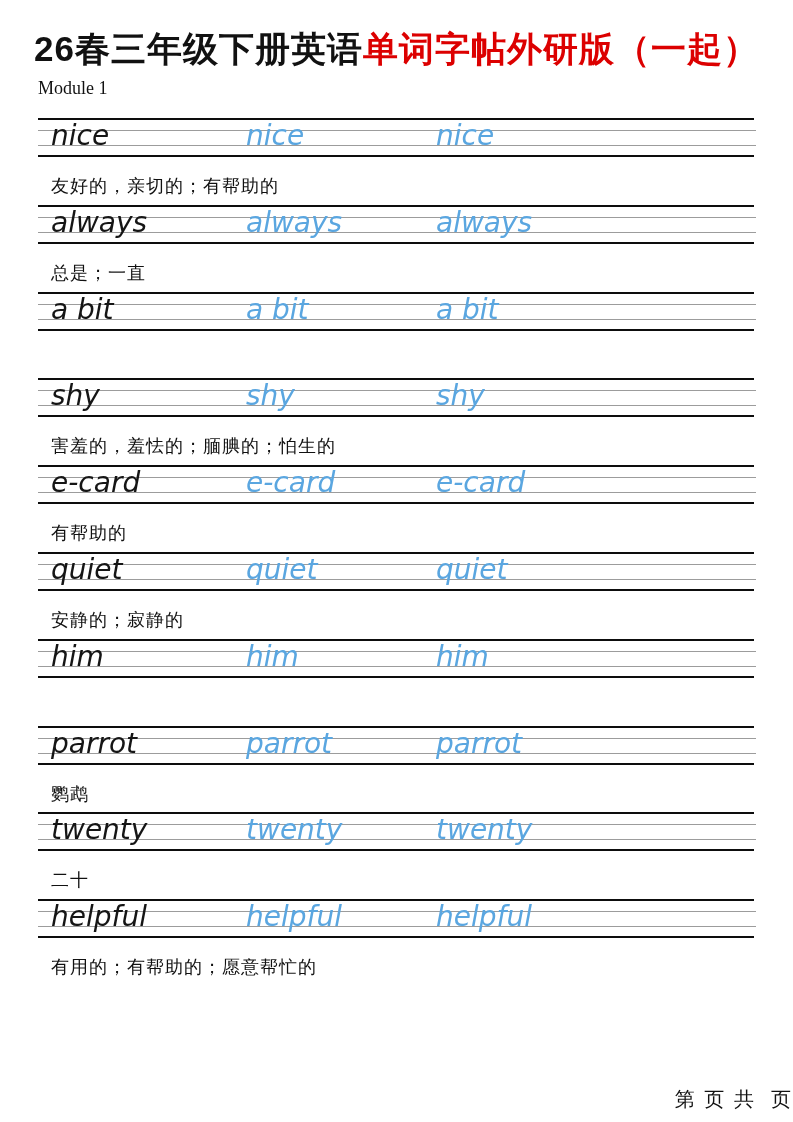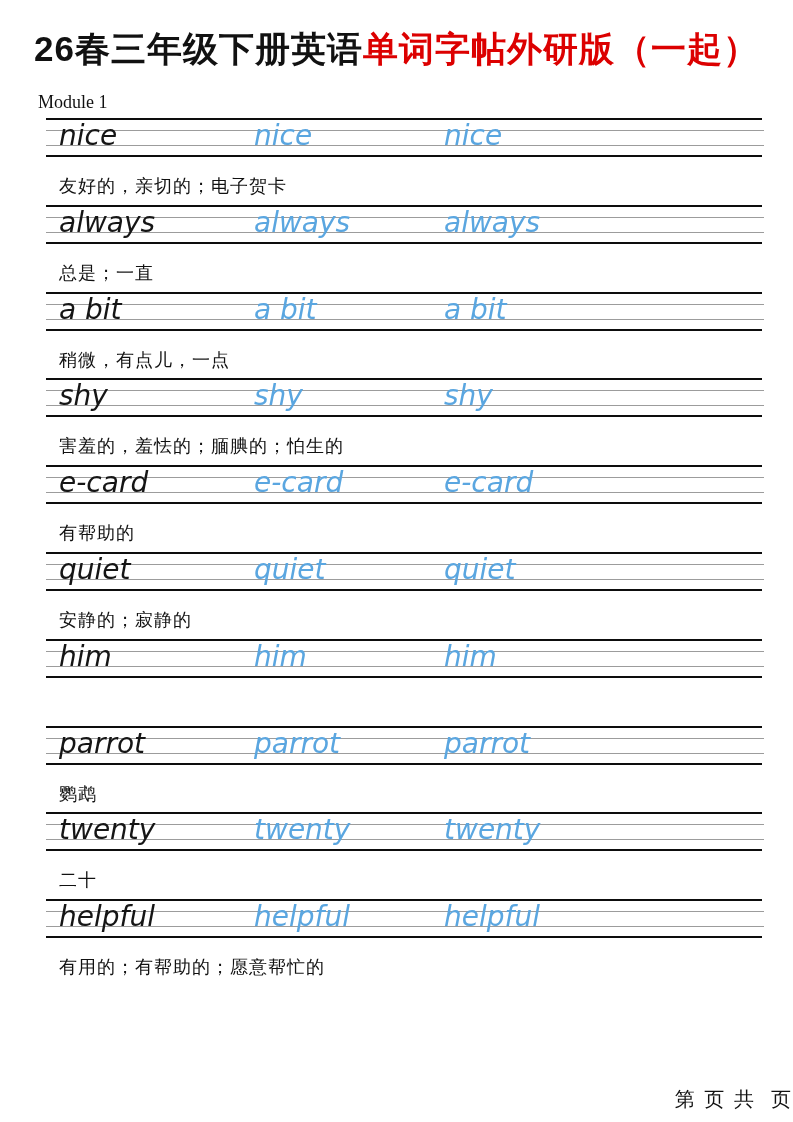--- a/index.html
+++ b/index.html
@@ -6,24 +6,24 @@
   body{
     width:793px;height:1122px;background:#ffffff;position:relative;
     font-family:"Liberation Sans",sans-serif;overflow:hidden;
   }
   .header{
     position:absolute;top:26px;left:0;width:793px;text-align:center;
     font-size:35px;font-weight:bold;letter-spacing:1px;white-space:nowrap;
     color:#111;
   }
   .module-label{
-    position:absolute;top:92px;left:38px;font-size:18px;color:#111;
+    position:absolute;top:78px;left:38px;font-size:18px;color:#111;
     font-family:"Liberation Serif",serif;
   }
-  .rows{position:absolute;top:118px;left:46px;width:716px;}
+  .rows{position:absolute;top:118px;left:38px;width:716px;}
   .word-row{position:relative;height:86.8px;}
   .guide{position:relative;height:39px;}
   .gline{position:absolute;left:0;right:0;height:0;}
   .gline.t{top:0;border-top:2px solid #0d0d0d;}
   .gline.m1{top:12px;border-top:1px solid #9c9c9c;right:-2px;}
   .gline.m2{top:27px;border-top:1px solid #9c9c9c;right:-2px;}
   .gline.b{top:37px;border-top:2px solid #0d0d0d;}
   .w{
     position:absolute;top:-2px;line-height:39px;font-size:28px;
     font-style:italic;font-family:"DejaVu Sans",sans-serif;white-space:nowrap;
@@ -53,21 +53,21 @@
   <div class="word-row">
     <div class="guide">
       <div class="gline t"></div>
       <div class="gline m1"></div>
       <div class="gline m2"></div>
       <div class="gline b"></div>
       <span class="w sample" style="color: rgb(21, 21, 21);">nice</span>
       <span class="w c1" style="color: rgb(90, 166, 224);">nice</span>
       <span class="w c2" style="color: rgb(90, 166, 224);">nice</span>
     </div>
-    <div class="definition">友好的，亲切的；电子贺卡</div>
+    <div class="definition">友好的，亲切的；有帮助的</div>
   </div>
 
   <div class="word-row">
     <div class="guide">
       <div class="gline t"></div>
       <div class="gline m1"></div>
       <div class="gline m2"></div>
       <div class="gline b"></div>
       <span class="w sample" style="color: rgb(21, 21, 21);">always</span>
       <span class="w c1" style="color: rgb(90, 166, 224);">always</span>
@@ -79,21 +79,20 @@
   <div class="word-row">
     <div class="guide">
       <div class="gline t"></div>
       <div class="gline m1"></div>
       <div class="gline m2"></div>
       <div class="gline b"></div>
       <span class="w sample" style="color: rgb(21, 21, 21);">a bit</span>
       <span class="w c1" style="color: rgb(90, 166, 224);">a bit</span>
       <span class="w c2" style="color: rgb(90, 166, 224);">a bit</span>
     </div>
-    <div class="definition">稍微，有点儿，一点</div>
   </div>
 
   <div class="word-row">
     <div class="guide">
       <div class="gline t"></div>
       <div class="gline m1"></div>
       <div class="gline m2"></div>
       <div class="gline b"></div>
       <span class="w sample" style="color: rgb(21, 21, 21);">shy</span>
       <span class="w c1" style="color: rgb(90, 166, 224);">shy</span>

